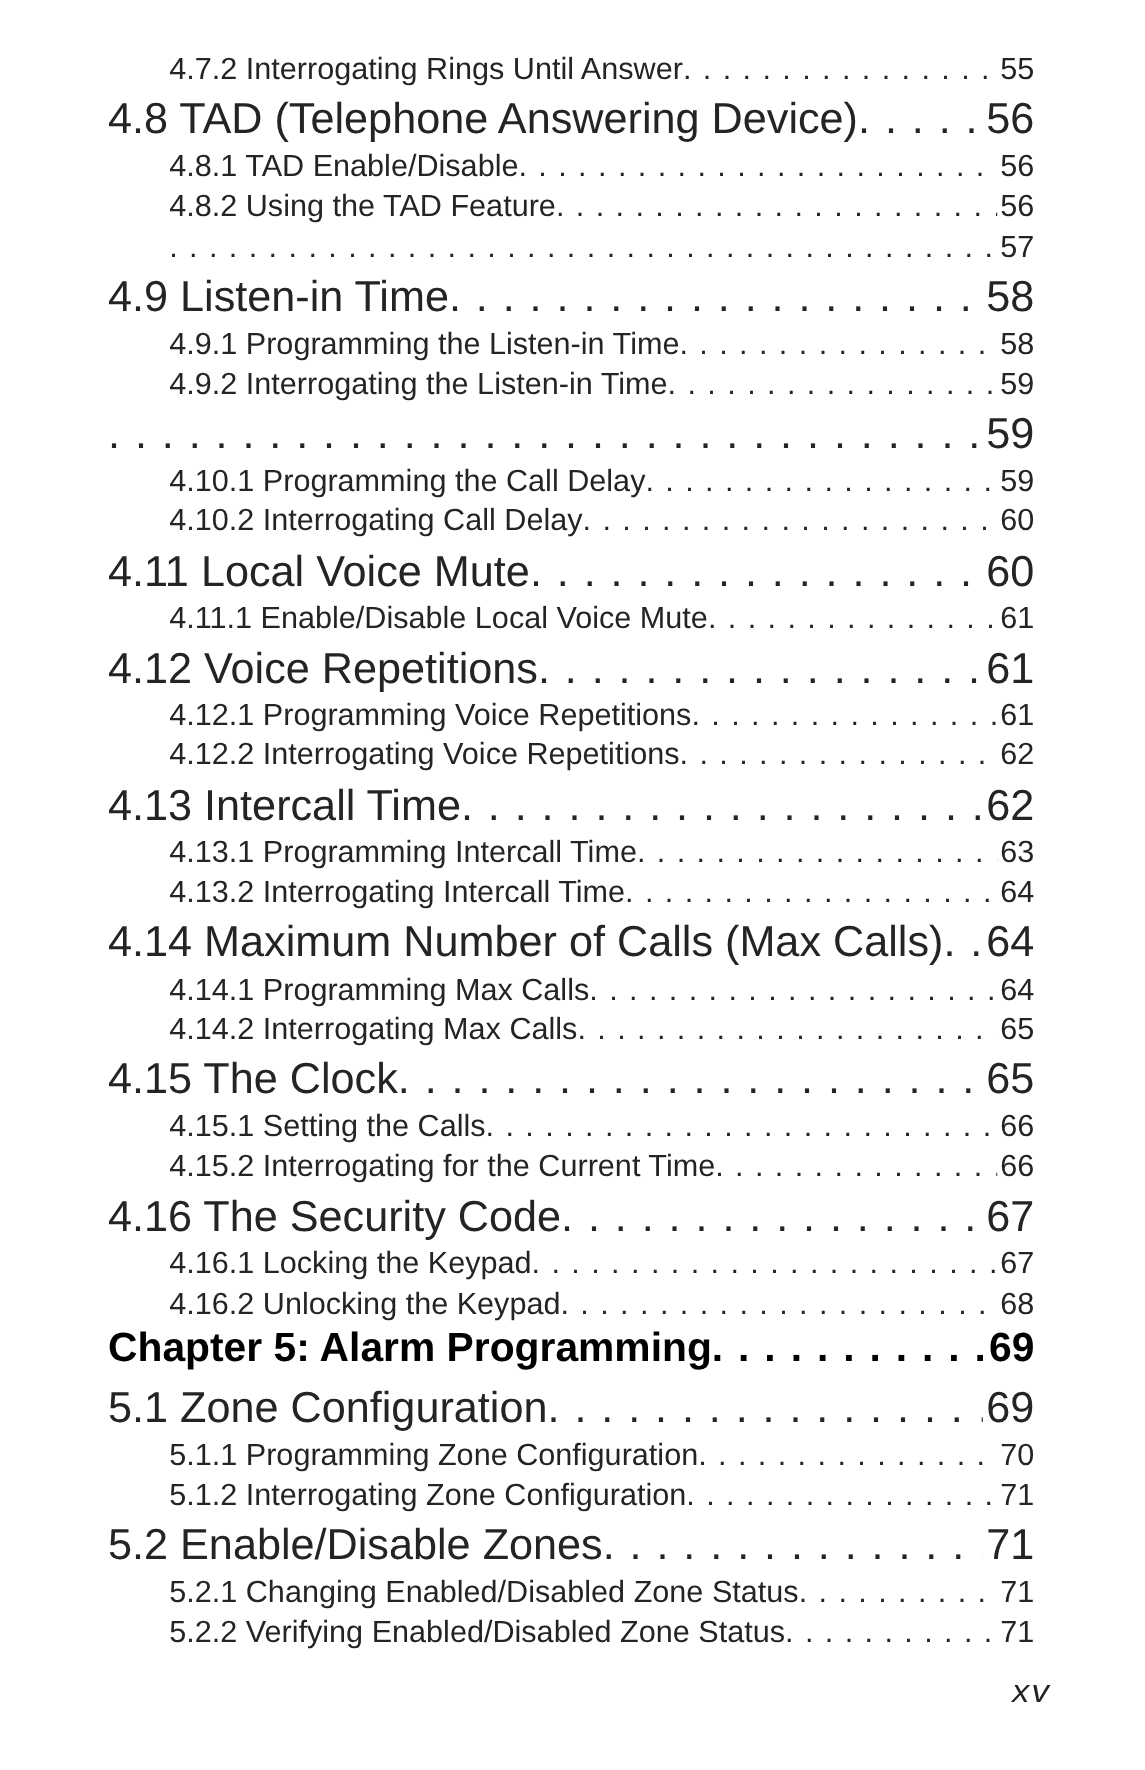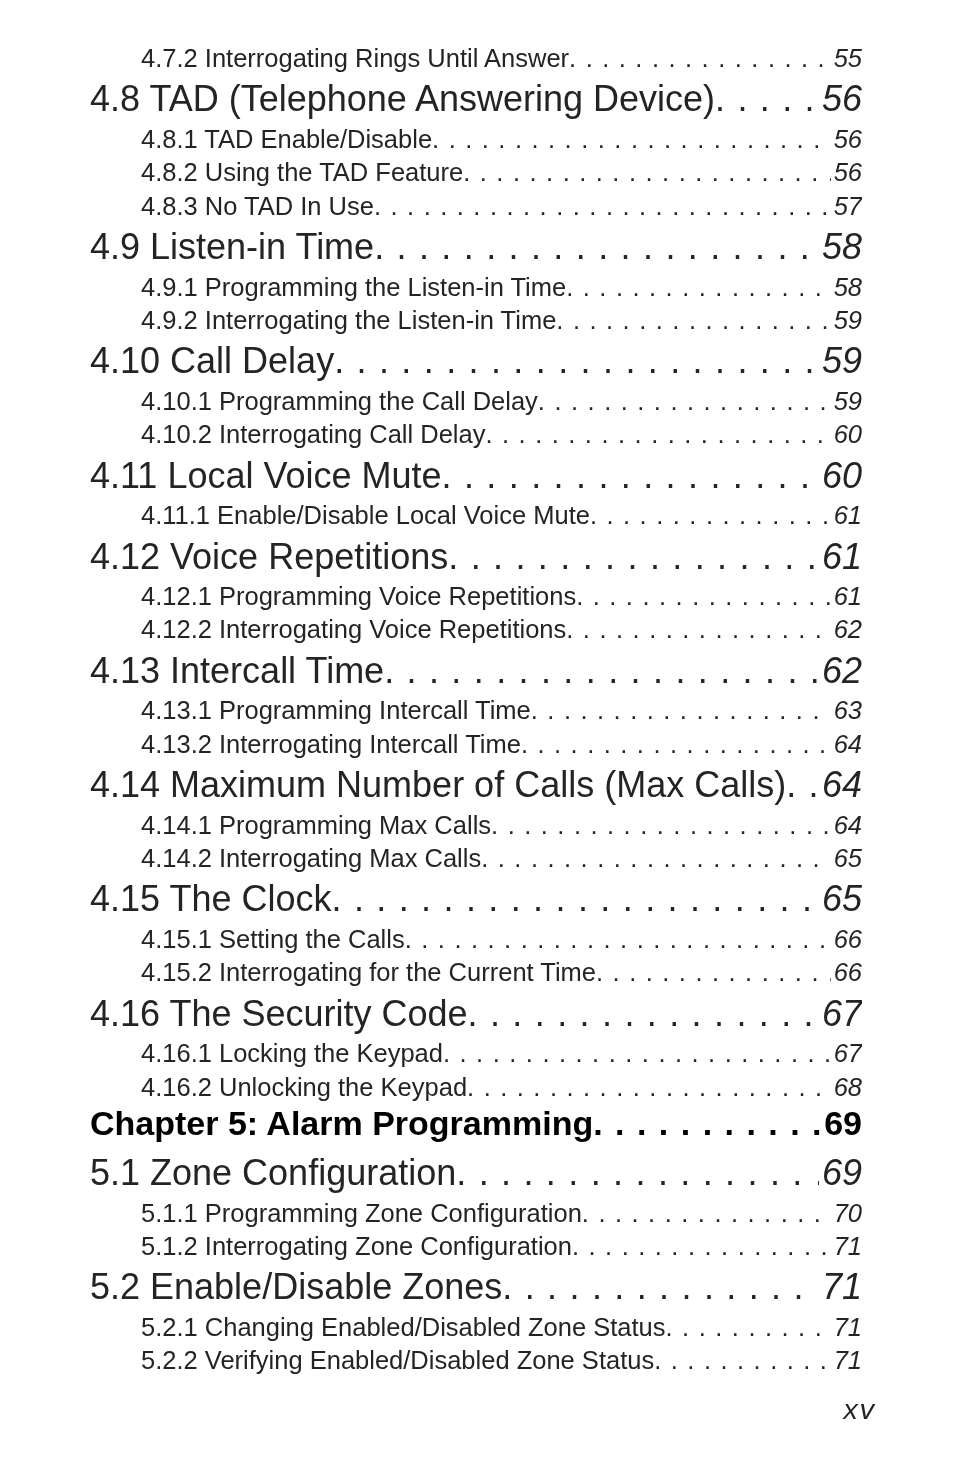--- a/index.html
+++ b/index.html
@@ -3,21 +3,21 @@
 <meta charset="utf-8">
 <style>
   * { margin: 0; padding: 0; box-sizing: border-box; }
   html, body { width: 954px; height: 1475px; background: #fff; font-family: Arial, Helvetica, sans-serif; color: #000; }
   .page { width: 954px; height: 1475px; padding: 42px 92px 40px 90px; position: relative; }
   .toc { display: flex; flex-direction: column; }
   .entry { display: flex; align-items: baseline; white-space: nowrap; overflow: hidden; }
   .entry .title { flex: 0 0 auto; }
   .entry .leader { flex: 1 1 auto; overflow: hidden; }
   .entry .leader::after { content: " . . . . . . . . . . . . . . . . . . . . . . . . . . . . . . . . . . . . . . . . . . . . . . . . . . . . . . . . . . . . . . . . . . . . . . . . . . . . . . . . . . . . . . . . . . . . . . . . . . . . . . . . . . . . . . . . . . . . . . . ."; letter-spacing: 1.2px; color: #242424; }
-  .entry .page-num { flex: 0 0 auto; padding-left: 3px; font-style: italic; }
+  .entry .page-num { flex: 0 0 auto; padding-left: 3px; }
   .level-section { font-size: 36px; color: #242424; padding-left: 0; line-height: 1.32; }
   .level-sub { font-size: 25.5px; color: #242424; padding-left: 51px; line-height: 1.31; }
   .chapter-block { margin-bottom: 6px; }
   .chapter-entry { display: flex; align-items: baseline; font-weight: bold; font-size: 34px; color: #000; white-space: nowrap; overflow: hidden; }
   .chapter-entry .title { flex: 0 0 auto; }
   .chapter-entry .leader { flex: 1 1 auto; overflow: hidden; }
   .chapter-entry .leader::after { content: " . . . . . . . . . . . . . . . . . . . . . . . . . . . . . . . . . . . . . . . . . . . . . . . . . . . . . . . . . . . . . . . . . . . . . "; letter-spacing: 1.5px; }
   .chapter-entry .page-num { flex: 0 0 auto; padding-left: 4px; }
   .folio { position: absolute; right: 79px; bottom: 48px; font-family: Liberation Mono, monospace; font-style: italic; font-size: 27px; color: #222; }
 </style>
@@ -40,41 +40,39 @@
         <span class="title">4.8.1  TAD Enable/Disable</span>
         <span class="leader"></span>
         <span class="page-num"> 56</span>
       </div>
       <div class="entry level-sub">
         <span class="title">4.8.2  Using the TAD Feature</span>
         <span class="leader"></span>
         <span class="page-num"> 56</span>
       </div>
       <div class="entry level-sub">
-        <span class="title">4.8.3  No TAD In Use</span>
         <span class="leader"></span>
         <span class="page-num"> 57</span>
       </div>
       <div class="entry level-section">
         <span class="title">4.9  Listen-in Time</span>
         <span class="leader"></span>
         <span class="page-num"> 58</span>
       </div>
       <div class="entry level-sub">
         <span class="title">4.9.1  Programming the Listen-in Time</span>
         <span class="leader"></span>
         <span class="page-num"> 58</span>
       </div>
       <div class="entry level-sub">
         <span class="title">4.9.2  Interrogating the Listen-in Time</span>
         <span class="leader"></span>
         <span class="page-num"> 59</span>
       </div>
       <div class="entry level-section">
-        <span class="title">4.10  Call Delay</span>
         <span class="leader"></span>
         <span class="page-num"> 59</span>
       </div>
       <div class="entry level-sub">
         <span class="title">4.10.1  Programming the Call Delay</span>
         <span class="leader"></span>
         <span class="page-num"> 59</span>
       </div>
       <div class="entry level-sub">
         <span class="title">4.10.2  Interrogating Call Delay</span>

